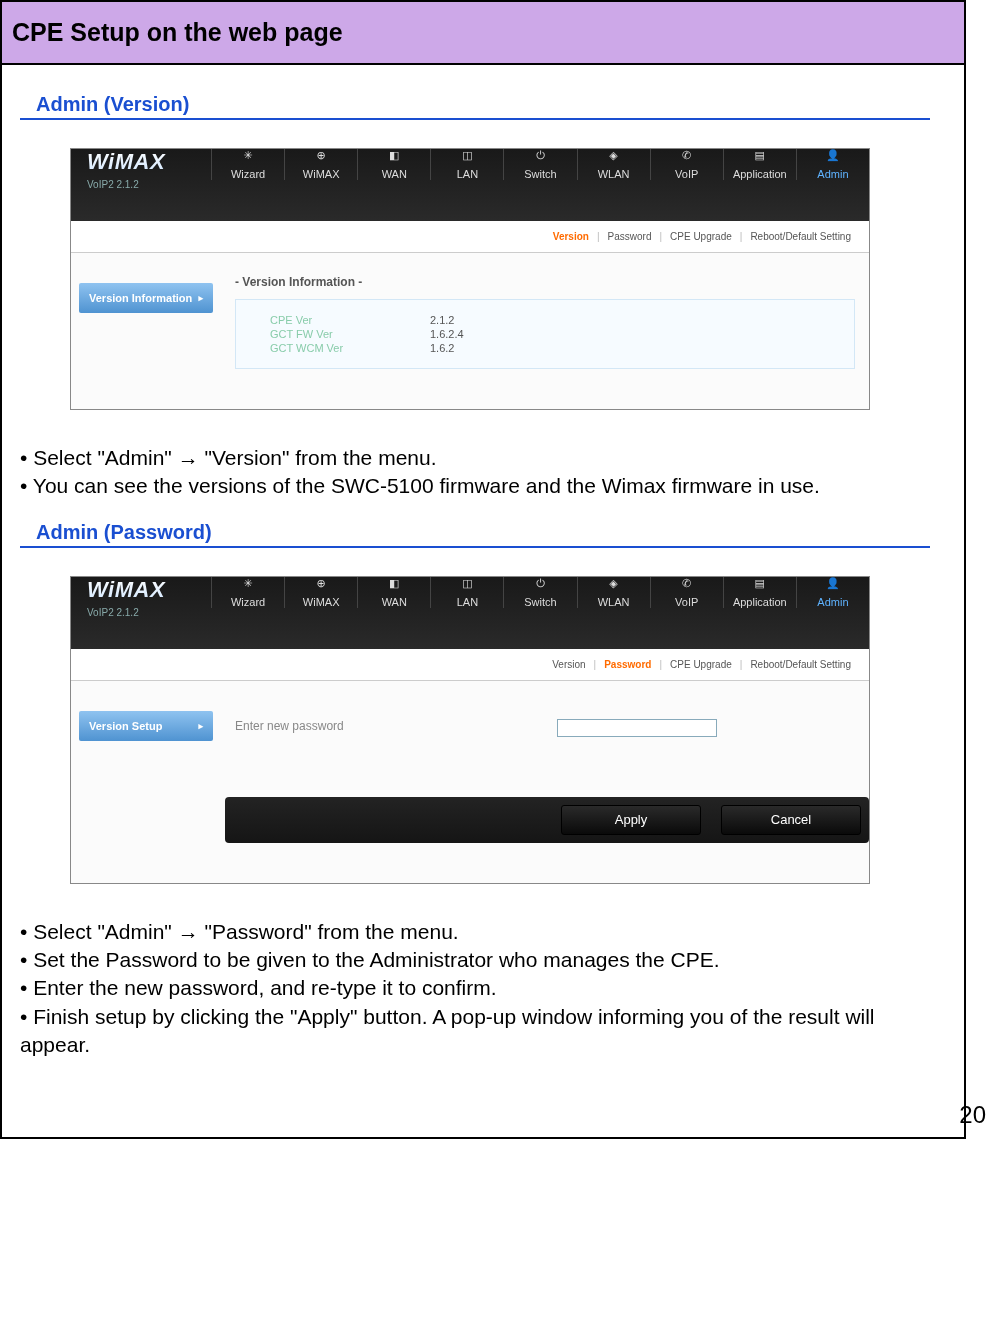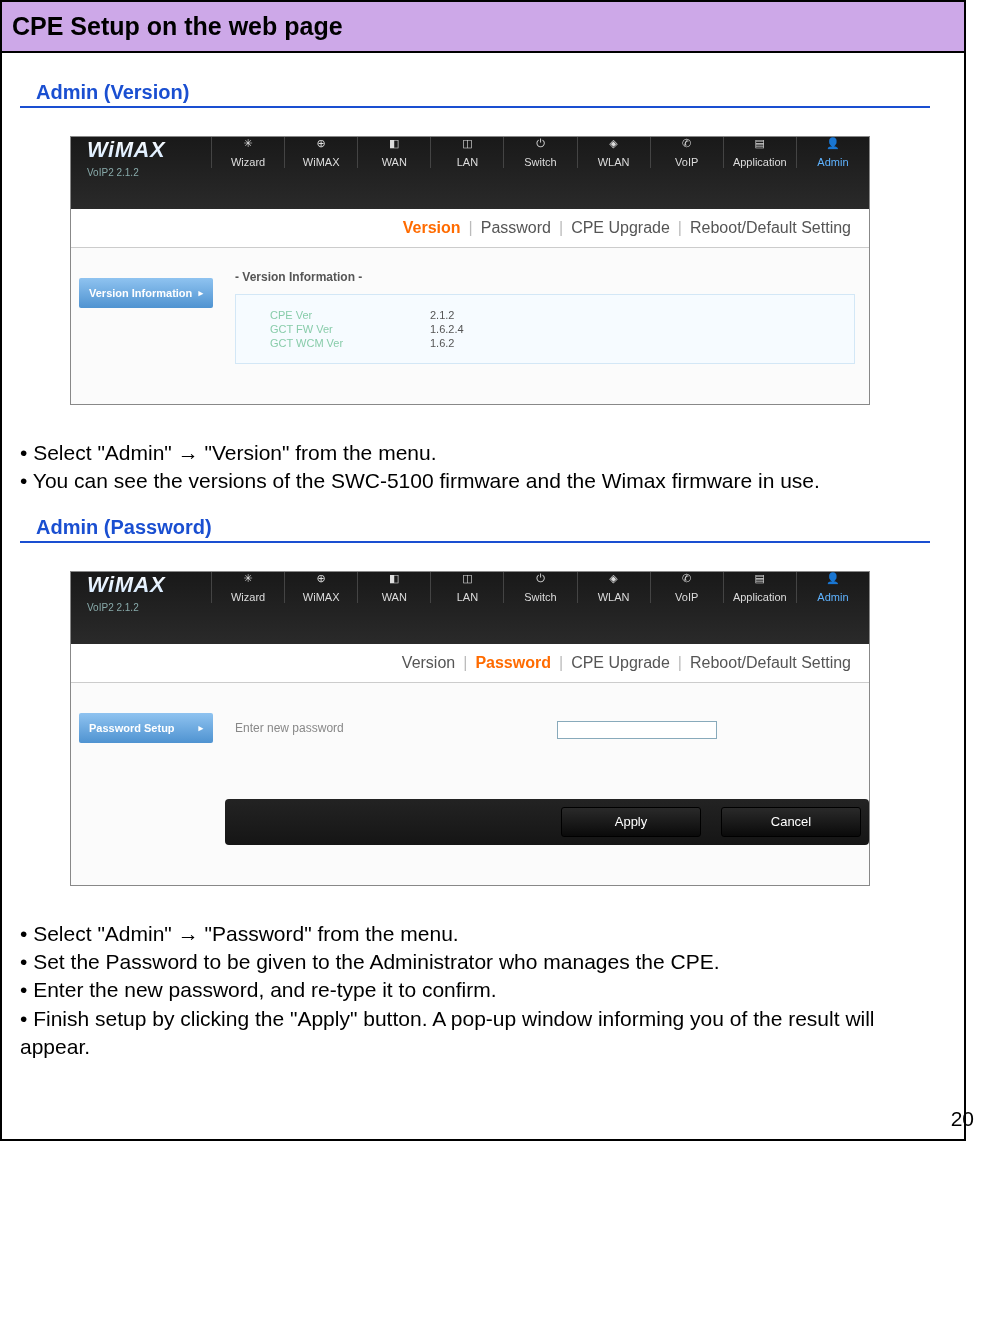--- a/index.html
+++ b/index.html
@@ -1,30 +1,30 @@
 <!DOCTYPE html>
 <html><head>
 <meta charset="utf-8">
 <style>
   * { box-sizing: border-box; margin: 0; padding: 0; }
   body { font-family: Arial, sans-serif; background: #fff; width: 1006px; position: relative; }
   .page-frame { border: 2px solid #000; width: 966px; margin: 0 0 0 0; padding: 0 0 40px 0; position: relative; }
-  .banner { background: #cda8e8; border: 2px solid #000; margin: -2px; padding: 10px 10px; font-size: 25px; font-weight: bold; }
+  .banner { background: #cda8e8; border: 2px solid #000; margin: -2px; padding: 16px 10px; font-size: 25px; font-weight: bold; }
   .content { padding: 18px; }
   .section-heading { color: #1a4fd1; font-weight: bold; font-size: 20px; margin: 12px 16px 2px; }
   .blue-rule { border: none; border-top: 2px solid #1a4fd1; margin-bottom: 28px; width: 910px; }
   .nav-screenshot { width: 800px; margin: 0 0 0 50px; border: 1px solid #888; background: #fff; }
   .nav-top { background: linear-gradient(#191919,#2a2a2a); height: 72px; display: flex; align-items: flex-start; }
   .logo-area { width: 140px; display:flex; flex-direction:column; justify-content:center; padding-left:16px;}
   .logo-text { font-size: 22px; font-weight:bold; font-style: italic; background: linear-gradient(#fff,#cfe6ff); -webkit-background-clip: text; color: transparent; letter-spacing: 0.5px;}
   .logo-sub { color: #8aa; font-size: 10px; margin-top: 4px;}
   .nav-tabs { display: flex; flex: 1; }
   .nav-tab { flex: 1; display:flex; flex-direction:column; justify-content:center; align-items:center; color:#ddd; font-size:11px; border-left:1px solid #444; gap:6px;}
   .nav-tab.active { color:#5fb3ff; }
-  .subnav { background:#fff; border-bottom:1px solid #ccc; padding: 10px 14px; font-size:16px; color:#555; display:flex; justify-content:flex-end; gap:0; }
+  .subnav { background:#fff; border-bottom:1px solid #ccc; padding: 10px 14px; font-size:10px; color:#555; display:flex; justify-content:flex-end; gap:0; }
   .subnav span { padding: 0 4px; }
   .subnav .sep { color:#bbb; }
   .subnav .active { color:#ff6b00; font-weight:bold;}
   .panel-body { display:flex; background:#fbfbfb;}
   .sidebar { width: 150px; padding:30px 0 40px 0; }
   .side-btn { background: linear-gradient(#8fc3f0,#4f93d1); color:#fff; font-size:11px; font-weight:bold; padding:9px 10px; border-radius:2px; margin:0 8px; display:flex; justify-content:space-between; align-items:center;}
   .side-btn .arrow { font-size:9px; }
   .main-area { flex:1; padding: 22px 14px 40px 14px; }
   .group-title { font-size:12px; font-weight:bold; color:#555; margin-bottom:10px;}
   .group-title::before { content:"- "; }
@@ -34,21 +34,21 @@
   .info-label { width: 160px; color:#8ca; }
   .info-val { color:#555;}
   .form-box { padding: 10px 18px 24px 0; font-size:12px; color:#888;}
   .form-row { display:flex; align-items:flex-start; margin: 6px 0; gap: 32px;}
   .form-label { width: 290px; }
   .form-input { border:1px solid #8ab; width:160px; height:18px; font-size:12px;}
   .btn-bar { background: linear-gradient(#232323,#151515); margin-top: 30px; padding:8px; display:flex; justify-content:flex-end; gap:20px; border-radius:4px; margin-left:-10px; margin-right:-14px;}
   .dark-btn { background: linear-gradient(#2a2a2a,#0a0a0a); color:#fff; border:1px solid #000; border-radius:3px; width:140px; height:30px; font-size:13px;}
   .bullets { font-size: 21px; line-height: 1.35; margin: 34px 0 20px 0; }
   .bullets p { margin: 0;}
-  .page-number { position:absolute; right:32px; bottom:10px; font-size:21px;}
+  .page-number { position:absolute; right:20px; bottom:10px; font-size:24px;}
 </style>
 </head>
 <body>
 
 <div class="page-frame">
   <div class="banner">CPE Setup on the web page</div>
   <div class="content">
 
     <div class="section-heading">Admin (Version)</div>
     <hr class="blue-rule">
@@ -192,21 +192,21 @@
           <span class="sep">|</span>
         <span class="active">Password</span>
           <span class="sep">|</span>
         <span>CPE Upgrade</span>
           <span class="sep">|</span>
         <span>Reboot/Default Setting</span>
       </div>
       <div class="panel-body">
         <div class="sidebar">
           <div class="side-btn">
-            <span>Password Setup</span>
+            <span>Version Setup</span>
             <span class="arrow">▸</span>
           </div>
         </div>
         <div class="main-area">
           <div class="form-box">
             <div class="form-row">
               <div class="form-label">Enter new password</div>
               <input class="form-input" type="password" style="">
             </div>
           </div>

